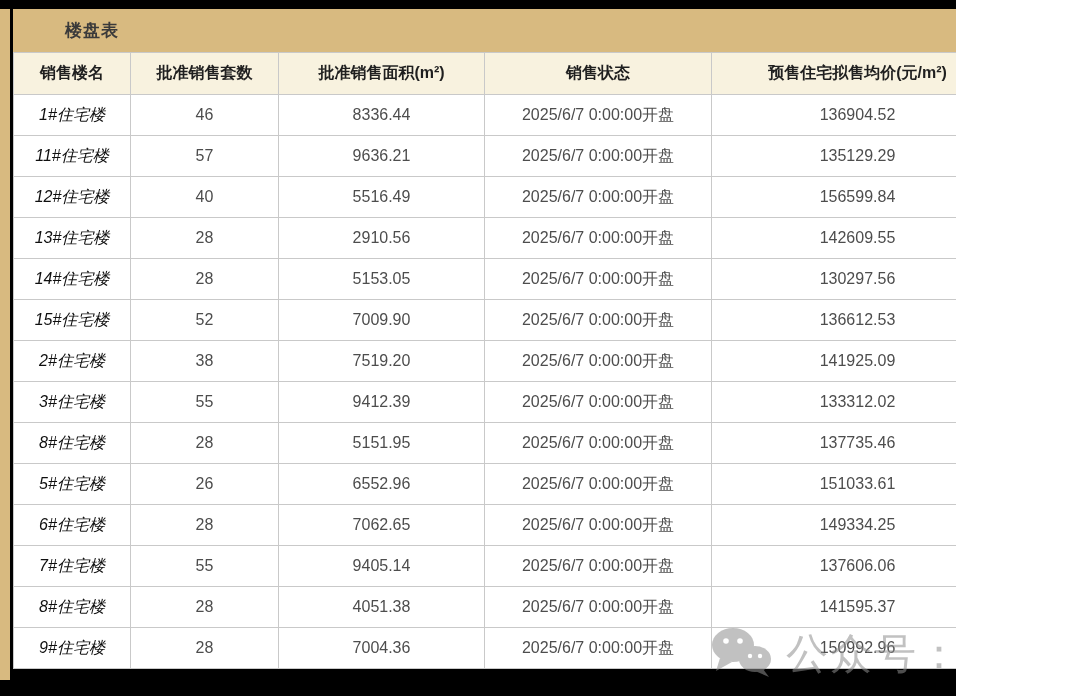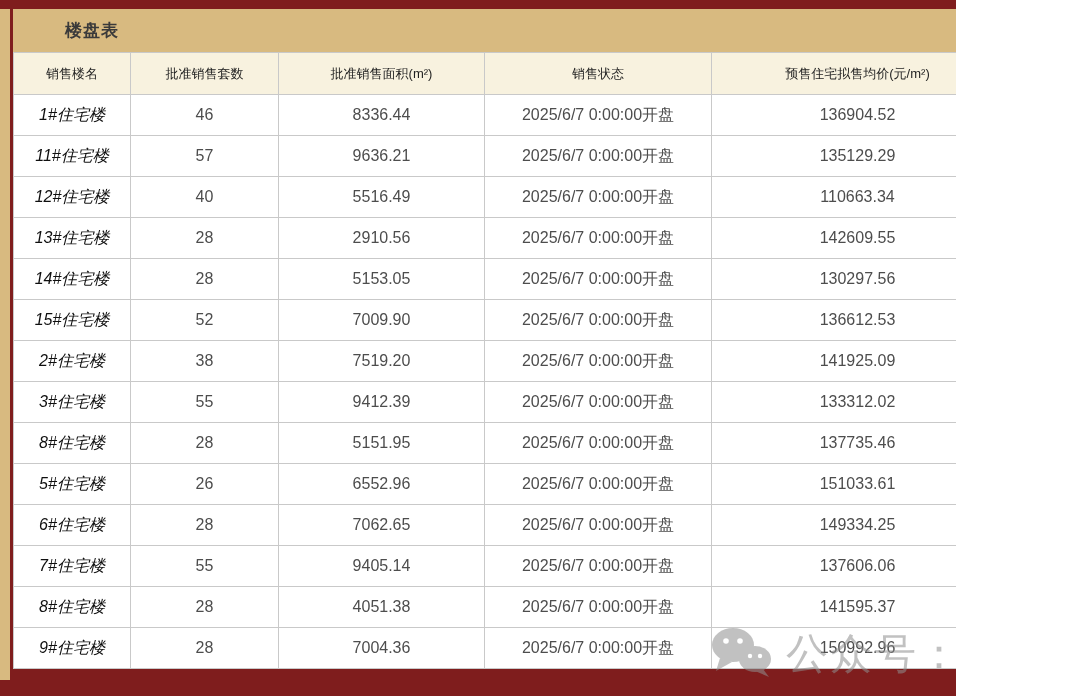--- a/index.html
+++ b/index.html
@@ -1,18 +1,18 @@
 <!DOCTYPE html>
 <html><head>
 <meta charset="utf-8">
 <style>
   * { margin:0; padding:0; box-sizing:border-box; }
   html,body { background:#ffffff; }
   .page {
-    position:relative; width:956px; height:696px; background:#7f1d1d;
+    position:relative; width:956px; height:696px; background:#000000;
     overflow:hidden; font-family:"Liberation Sans","DejaVu Sans",sans-serif;
   }
   .side-strip { position:absolute; top:9px; height:671px; background:#d8ba80; }
   .side-strip.left  { left:0; width:10px; }
   .side-strip.right { left:1072px; width:8px; }
 
   .table-wrap { position:absolute; left:13px; top:9px; width:1057px; }
 
   .title-bar {
     height:43px; background:#d8ba80; display:flex; align-items:center;
@@ -20,21 +20,21 @@
     letter-spacing:1px;
   }
 
   table { width:100%; border-collapse:collapse; table-layout:fixed; }
   th, td {
     border:1px solid #c9c9c9; text-align:center; vertical-align:middle;
     overflow:hidden; white-space:nowrap;
   }
   th {
     height:42px; background:#f8f2df; color:#1f1f1f;
-    font-size:13px; font-weight:normal;
+    font-size:16px; font-weight:bold;
   }
   td { height:41px; background:#ffffff; color:#4d4d4d; font-size:16px; }
   td.cell-name { color:#0f0f0f;font-style:italic; }
 
   .house-icon-box { display:inline-block; line-height:0; }
 
   .watermark {
     position:absolute; left:710px; top:626px; display:flex; align-items:center;
     gap:14px; opacity:0.55; pointer-events:none; z-index:5;
   }
@@ -119,21 +119,21 @@
             <rect x="19.6" y="2.2" width="2.2" height="3.4" fill="#cc2b10"></rect>
           </svg>
         </span>
       </td>
     </tr>
           <tr>
       <td class="cell-name">12#住宅楼</td>
       <td>40</td>
       <td>5516.49</td>
       <td>2025/6/7 0:00:00开盘</td>
-      <td>110663.34</td>
+      <td>156599.84</td>
       <td>
         <span class="house-icon-box">
           <svg width="27" height="21" viewBox="0 0 27 21" aria-hidden="true">
             <ellipse cx="13.5" cy="18.6" rx="12.5" ry="2.4" fill="#3fae3f"></ellipse>
             <rect x="4.2" y="8.8" width="18.6" height="9.2" fill="#f4f1ea" stroke="#9b9b9b" stroke-width="0.6"></rect>
             <rect x="6.3" y="10.8" width="2.6" height="2.6" fill="#7b6f63"></rect>
             <rect x="10.6" y="10.8" width="2.6" height="2.6" fill="#7b6f63"></rect>
             <rect x="14.9" y="10.8" width="2.6" height="2.6" fill="#7b6f63"></rect>
             <rect x="19.0" y="10.8" width="2.4" height="2.6" fill="#7b6f63"></rect>
             <rect x="11.6" y="14.6" width="3.6" height="3.6" fill="#8a7a6a"></rect>

